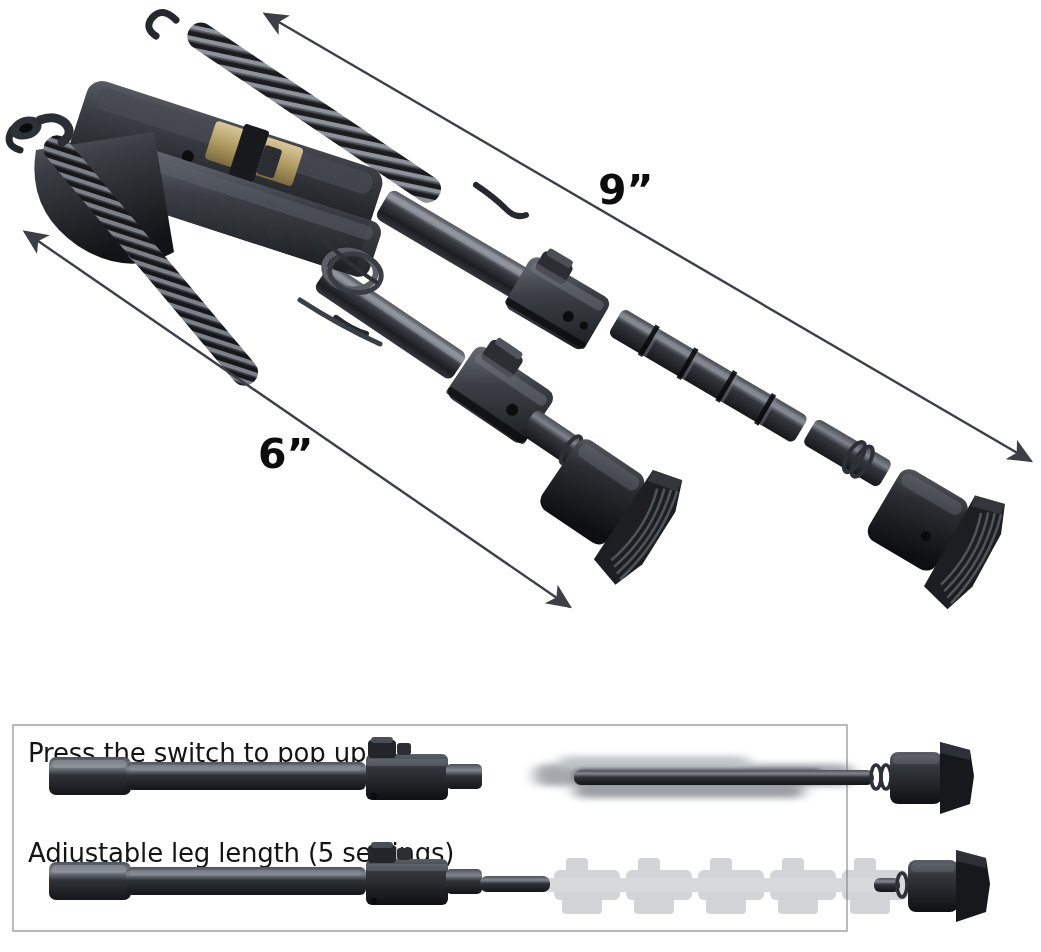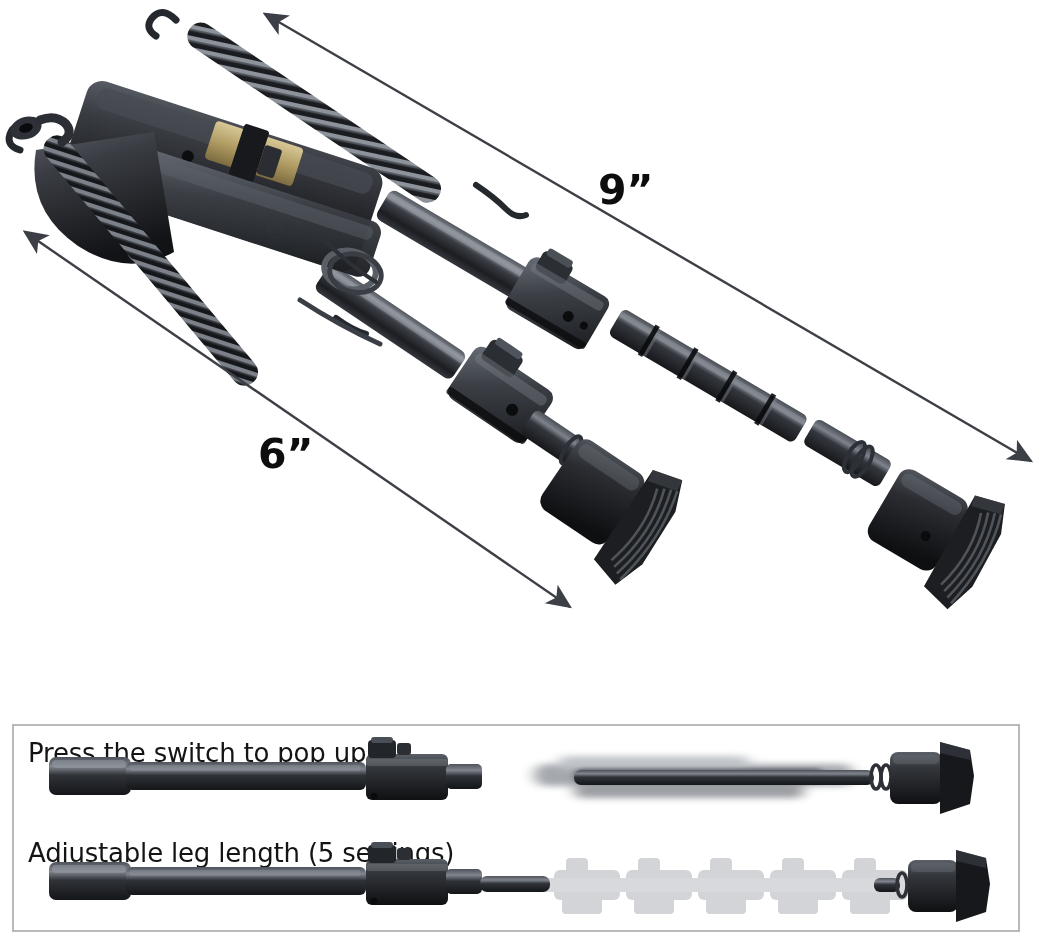--- a/index.html
+++ b/index.html
@@ -23,21 +23,21 @@
     white-space:nowrap;
     letter-spacing:0px;
   }
   #label-9{ left:598px; top:166px; font-size:41px; }
   #label-6{ left:258px; top:430px; font-size:41px; }
 
   
   #info-panel{
     position:absolute;
     left:12px; top:724px;
-    width:1008px; height:208px;
+    width:836px; height:208px;
     border:2px solid #b9b9b9;
     background:#ffffff;
     box-sizing:border-box;
     padding-left:28px;
   }
   .panel-caption{
     position:absolute;
     left:14px;
     font-family:"DejaVu Sans", sans-serif;
     font-size:26px;

